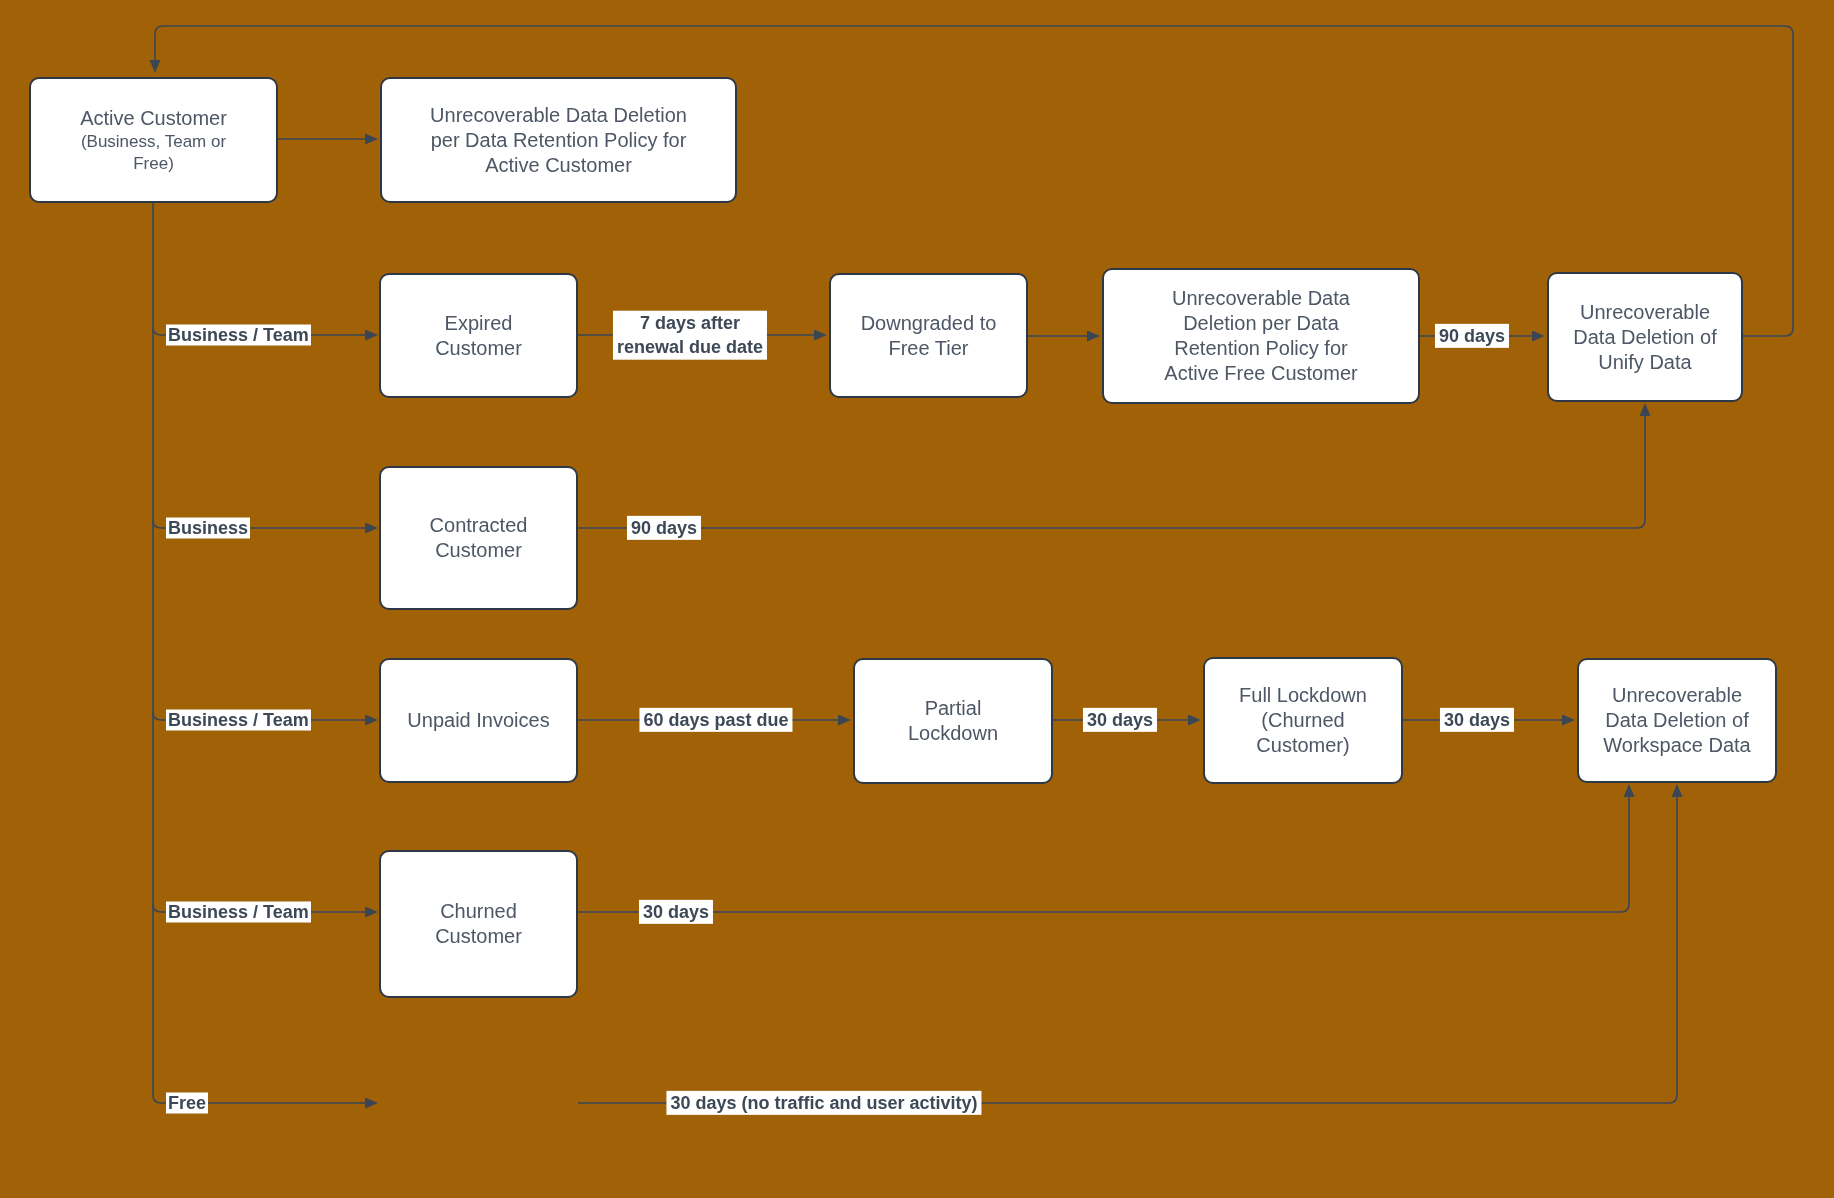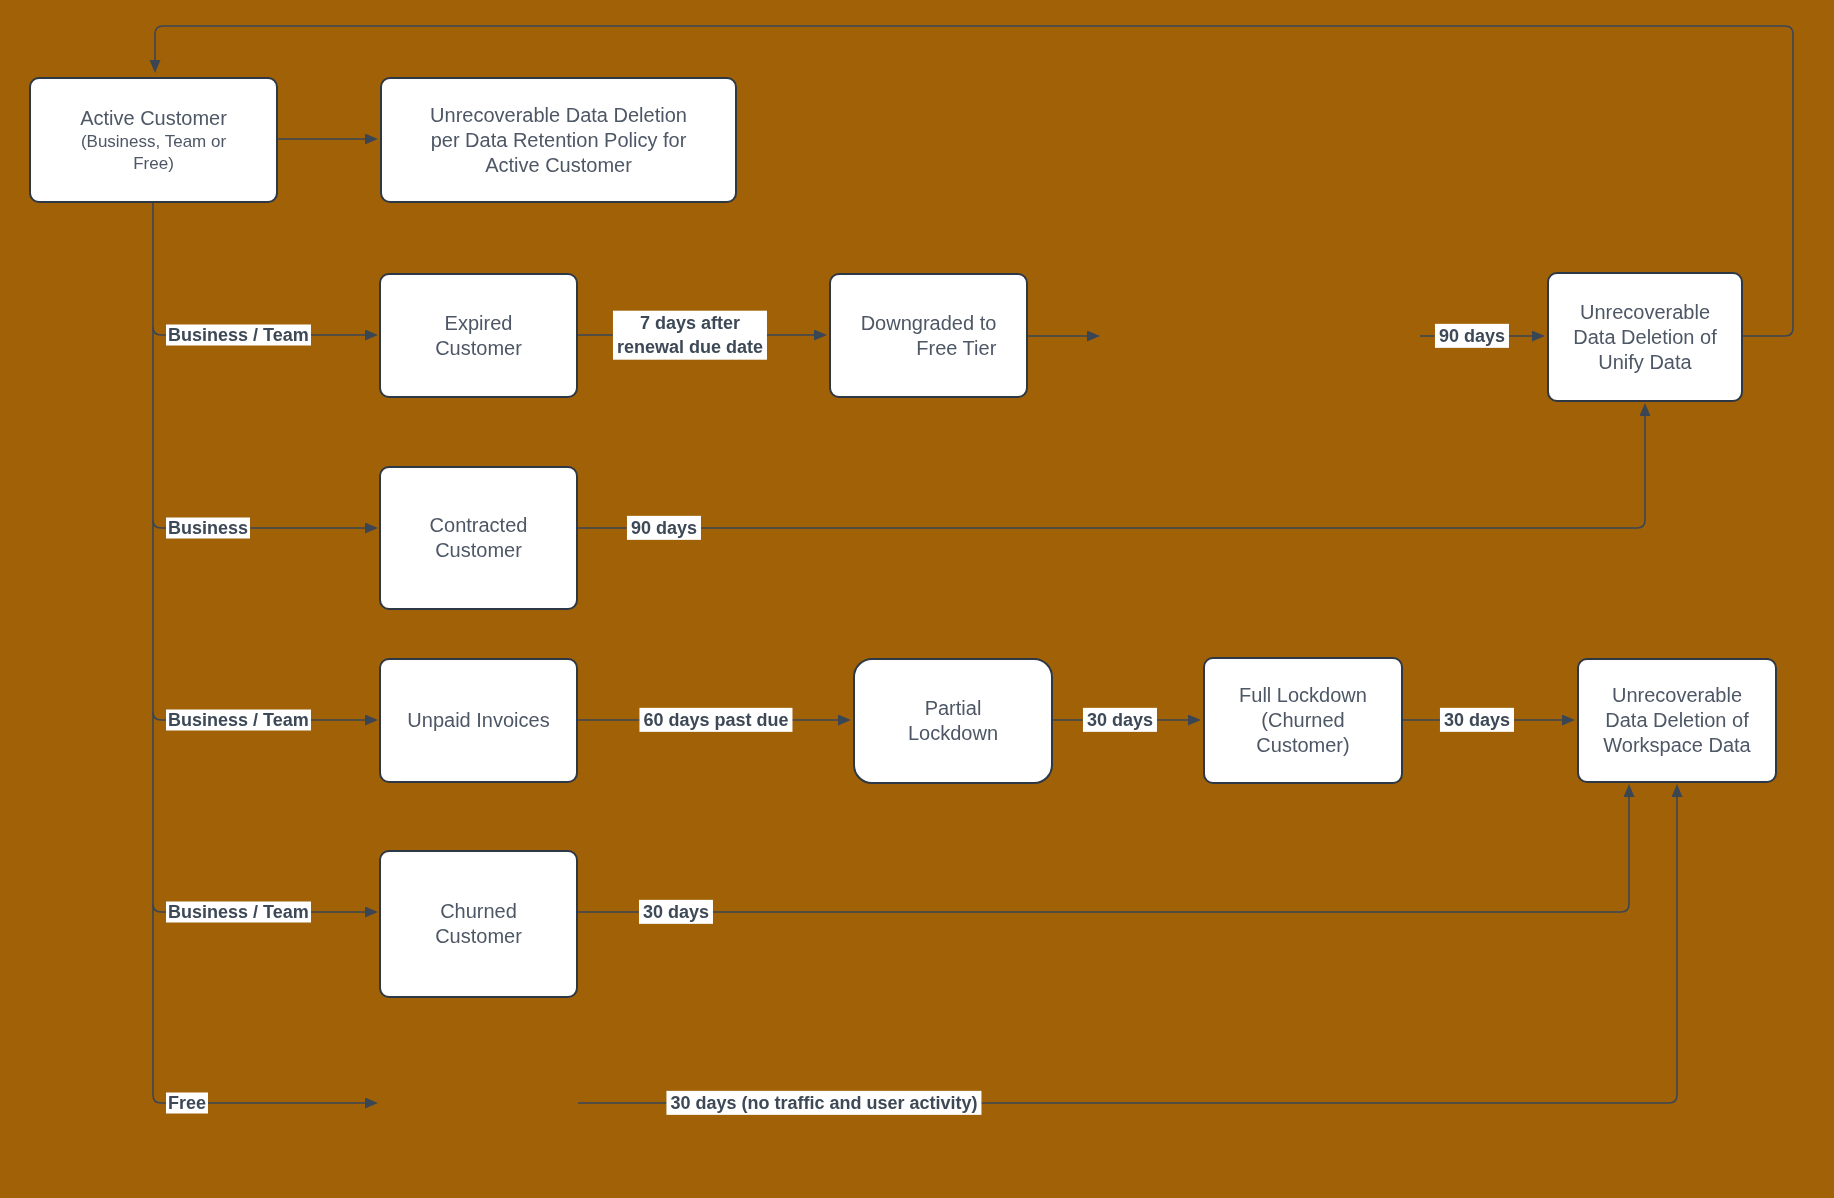--- a/index.html
+++ b/index.html
@@ -88,37 +88,43 @@
   </div>
   <div class="node" style="left:380px;top:77px;width:357px;height:126px;">
     <span class="nlabel">Unrecoverable Data Deletion
 per Data Retention Policy for
 Active Customer</span>
   </div>
   <div class="node" style="left:379px;top:273px;width:199px;height:125px;align-items:center;">
     <span class="nlabel">Expired
 Customer</span>
   </div>
-  <div class="node" style="left:829px;top:273px;width:199px;height:125px;text-align:right;">
+  <div class="node" style="left:829px;top:273px;width:199px;height:125px;">
     <span class="nlabel">Downgraded to
 Free Tier</span>
+  </div>
+  <div class="node" style="left:1102px;top:268px;width:318px;height:136px;">
+    <span class="nlabel">Unrecoverable Data
+Deletion per Data
+Retention Policy for
+Active Free Customer</span>
   </div>
   <div class="node" style="left:1547px;top:272px;width:196px;height:130px;">
     <span class="nlabel">Unrecoverable
 Data Deletion of
 Unify Data</span>
   </div>
   <div class="node" style="left:379px;top:466px;width:199px;height:144px;">
     <span class="nlabel">Contracted
 Customer</span>
   </div>
   <div class="node" style="left:379px;top:658px;width:199px;height:125px;">
     <span class="nlabel">Unpaid Invoices</span>
   </div>
-  <div class="node" style="left:853px;top:658px;width:200px;height:126px;border-radius:19px;">
+  <div class="node" style="left:853px;top:658px;width:200px;height:126px;">
     <span class="nlabel">Partial
 Lockdown</span>
   </div>
   <div class="node" style="left:1203px;top:657px;width:200px;height:127px;">
     <span class="nlabel">Full Lockdown
 (Churned
 Customer)</span>
   </div>
   <div class="node" style="left:1577px;top:658px;width:200px;height:125px;">
     <span class="nlabel">Unrecoverable

